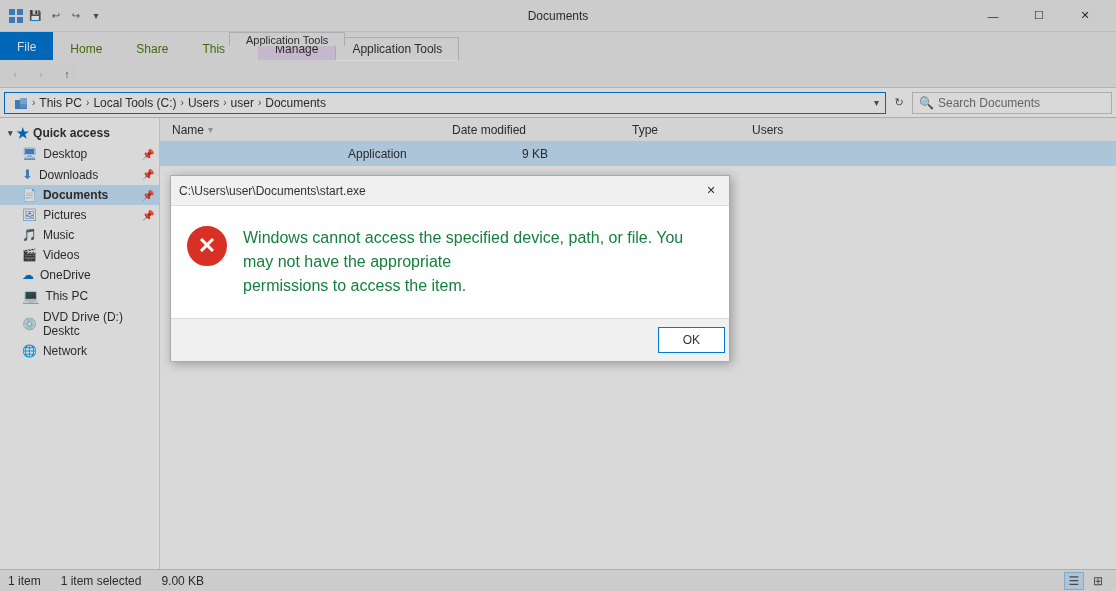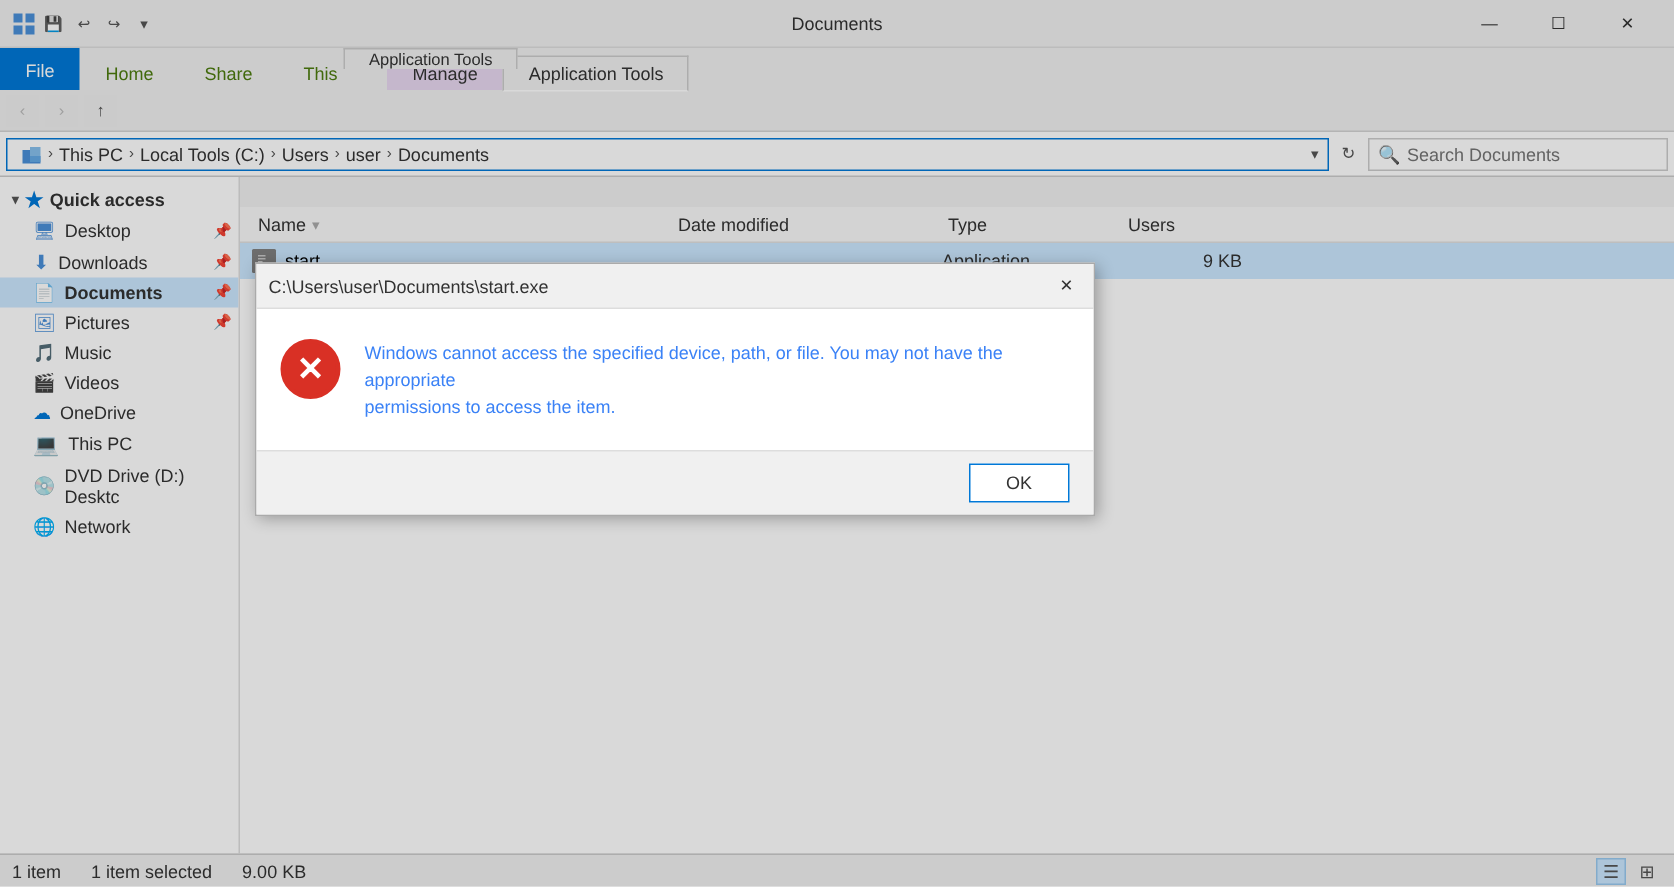--- a/index.html
+++ b/index.html
@@ -221,21 +221,20 @@
       color: #0078d7;
       font-size: 10px;
     }
 
     
     .content-area {
       flex: 1;
       background: white;
       overflow-y: auto;
       position: relative;
-      margin-top: 20px;
     }
     .column-headers {
       display: flex;
       align-items: center;
       height: 24px;
       border-bottom: 1px solid #e0e0e0;
       background: #f8f8f8;
       padding: 0 8px;
       position: sticky;
       top: 0;
@@ -360,26 +359,26 @@
       display: flex;
       align-items: center;
       justify-content: center;
       color: white;
       font-size: 22px;
       font-weight: bold;
       flex-shrink: 0;
       border: 3px solid #d93025;
     }
     .dialog-message {
-      font-size: 12px;
-      color: #3b82f6;
+      font-size: 16px;
+      color: #15803d;
       line-height: 1.5;
     }
     .dialog-footer {
-      padding: 8px 16px;
+      padding: 8px 4px;
       display: flex;
       justify-content: flex-end;
       background: #f0f0f0;
       border-top: 1px solid #ddd;
     }
     .ok-btn {
       padding: 4px 24px;
       background: white;
       border: 1px solid #0078d7;
       color: #333;
@@ -560,31 +559,20 @@
       </div>
       <div class="col-header type">
         <span>Type</span>
       </div>
       <div class="col-header size">
         <span>Users</span>
       </div>
     </div>
 
     <div class="file-row selected">
-      <div class="file-name">
-        <div class="file-icon-app">
-          <svg width="14" height="14" viewBox="0 0 14 14">
-            <rect x="1" y="1" width="9" height="12" fill="#808080"></rect>
-            <rect x="3" y="3" width="5" height="1" fill="white" opacity="0.6"></rect>
-            <rect x="3" y="5" width="5" height="1" fill="white" opacity="0.6"></rect>
-            <rect x="3" y="7" width="3" height="1" fill="white" opacity="0.6"></rect>
-          </svg>
-        </div>
-        <span>start</span>
-      </div>
       <div class="file-date"></div>
       <div class="file-type">Application</div>
       <div class="file-size">9 KB</div>
     </div>
   </div>
 </div>
 
 <div class="status-bar">
   <span>1 item</span>
   <span>1 item selected</span>

